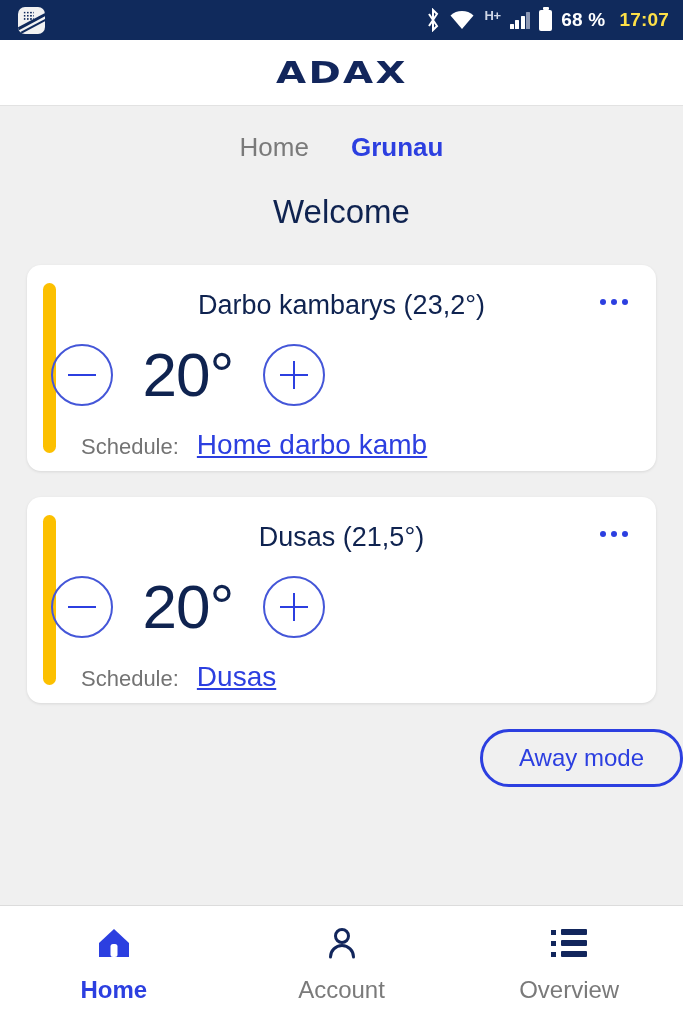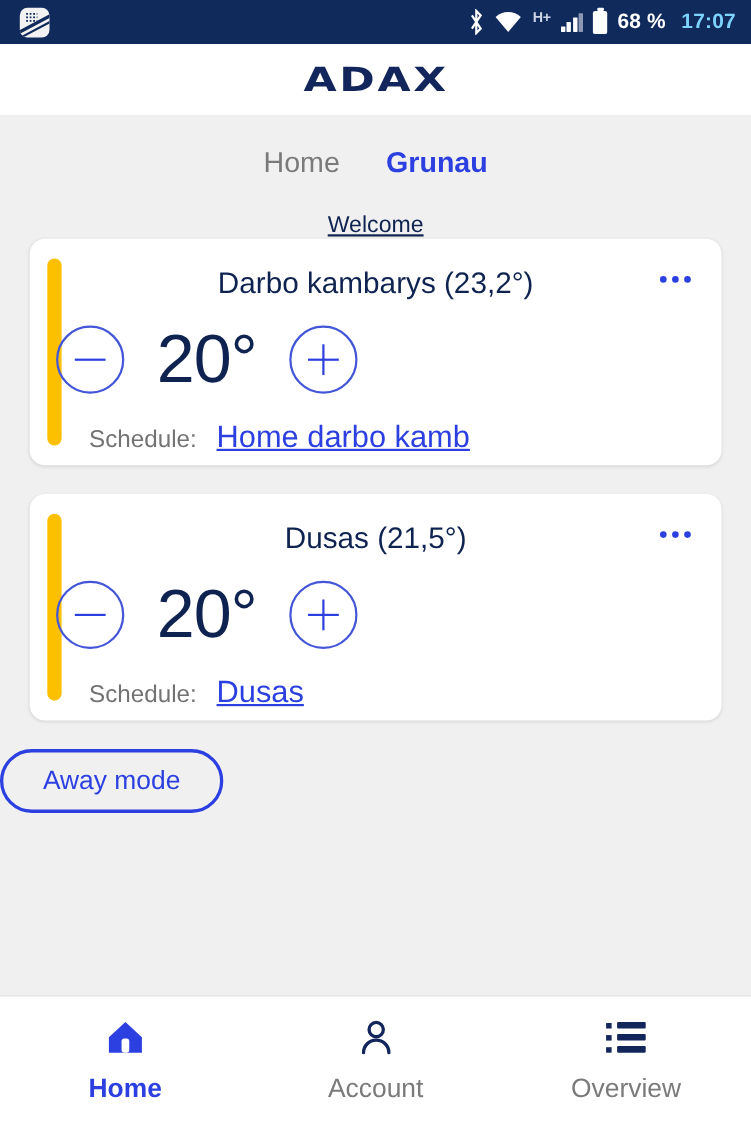--- a/index.html
+++ b/index.html
@@ -107,21 +107,21 @@
   }
   .battery-pct {
     font-size: 19px;
     font-weight: bold;
     color: #ffffff;
     letter-spacing: 0.2px;
   }
   .clock {
     font-size: 19px;
     font-weight: bold;
-    color: #7dd3fc;
+    color: #fde047;
     margin-left: 5px;
     letter-spacing: 0.2px;
   }
 
   
   .app-header {
     height: 66px;
     background: #ffffff;
     border-bottom: 1px solid #e2e2e2;
     display: flex;
@@ -159,23 +159,23 @@
     color: #7a7a7a;
     cursor: pointer;
   }
   .tab.active {
     color: #2c3fe0;
     font-weight: bold;
   }
 
   .welcome {
     text-align: center;
-    font-size: 21px;
+    font-size: 33px;
     color: #0f2350;
-    text-decoration: underline;
+    margin-bottom: 34px;
   }
 
   
   .card {
     position: relative;
     background: #ffffff;
     border-radius: 14px;
     margin: 0 27px 26px 27px;
     height: 206px;
     box-shadow: 0 1px 3px rgba(0,0,0,0.10);
@@ -271,21 +271,21 @@
   .schedule-link {
     font-size: 28px;
     color: #2c3fe0;
     text-decoration: underline;
     cursor: pointer;
   }
 
   
   .away-wrap {
     display: flex;
-    justify-content: flex-start;
+    justify-content: flex-end;
     margin-top: 6px;
   }
   .away-btn {
     border: 3px solid #2c3fe0;
     border-radius: 30px;
     background: transparent;
     color: #2c3fe0;
     font-size: 24px;
     padding: 12px 36px;
     cursor: pointer;

